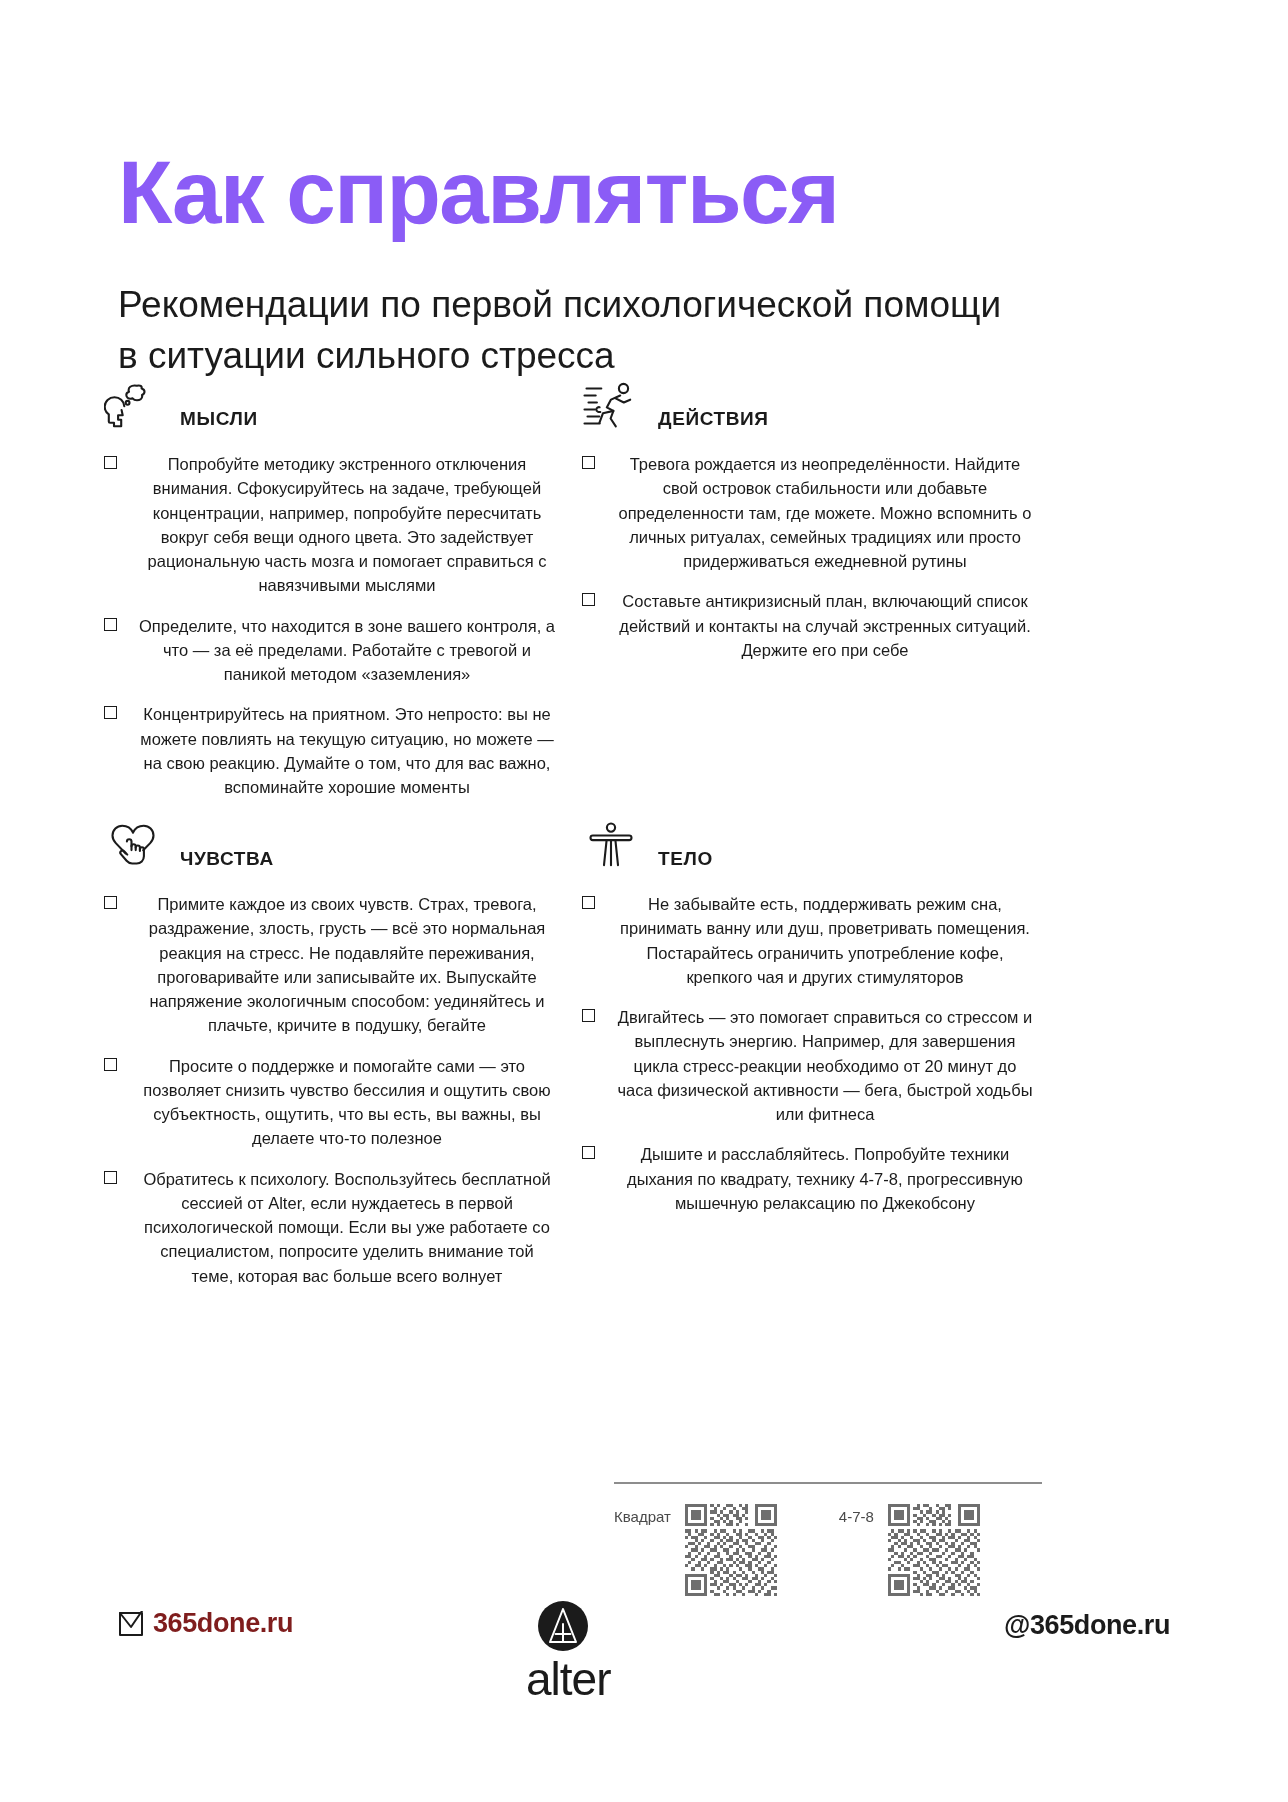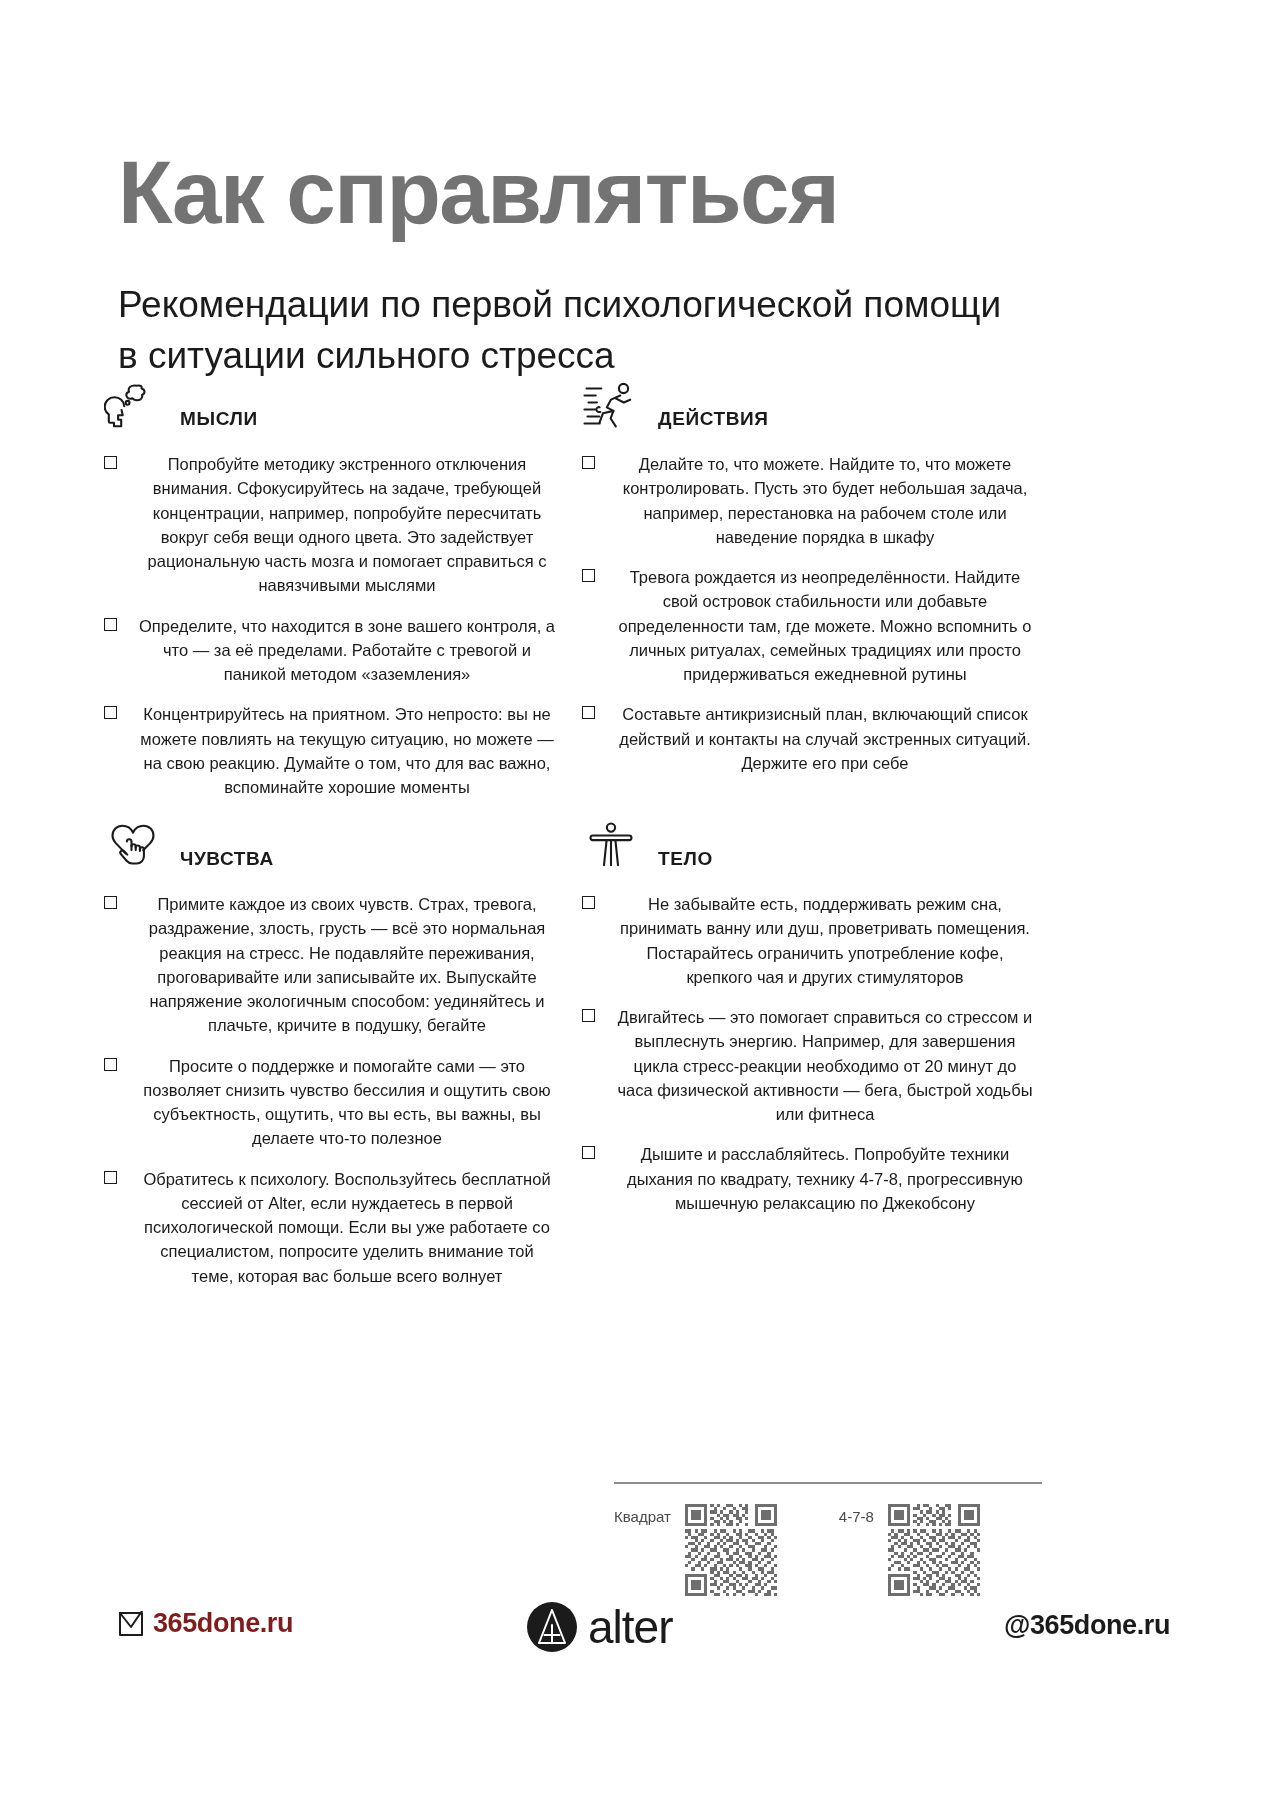--- a/index.html
+++ b/index.html
@@ -23,21 +23,21 @@
 
   
   .title {
     position: absolute;
     left: 118px;
     top: 88px;
     font-size: 89px;
     font-weight: 700;
     letter-spacing: -1.5px;
     line-height: 1.0;
-    color: #737373;
+    color: #8b5cf6;
     white-space: nowrap;
     text-align: right;
   }
   .subtitle {
     position: absolute;
     left: 118px;
     top: 243px;
     width: 900px;
     font-size: 37px;
     font-weight: 400;
@@ -171,20 +171,21 @@
     font-weight: 700;
     letter-spacing: -0.4px;
     color: #7f1d1d;
   }
   .brand-center {
     position: absolute;
     left: 526px;
     top: -8px;
     display: flex;
     align-items: center;
+    flex-direction: column;
   }
   .brand-center .mark {
     width: 52px;
     height: 52px;
     flex: 0 0 52px;
     margin-right: 10px;
   }
   .brand-center .mark svg { display:block; width:100%; height:100%; }
   .brand-center .word {
     font-size: 46px;
@@ -238,21 +239,21 @@
             <path d="M38.2 19.5 29 23.6l-4.2 7.8 6.6 3.5-2.8 7.6 5.2 7.8"></path>
             <path d="M31.4 34.9 21 37.2l-3.6 9.6"></path>
             <path d="m33.6 22.4 8.2 4.1 6.4-2.8"></path>
             <path d="M4.5 12.5h14.8M2.5 19.5h11.2M6.5 26.5h8.4M2.5 33.5h10.4M5.5 40.5h11.8M2.5 47.5h15.2"></path>
             <path d="M17.6 31.2c-1.4-.3-3.3.6-3.3 2.4 0 2 2.3 2.6 4 2.4"></path>
           </svg>
         </span>
         <span class="sec-title">ДЕЙСТВИЯ</span>
       </div>
       <ul class="items">
-        <li><span class="checkbox"></span><span>Делайте то, что можете. Найдите то, что можете контролировать. Пусть это будет небольшая задача, например, перестановка на рабочем столе или наведение порядка в шкафу</span></li>
+        <li><span class="checkbox"></span></li>
         <li><span class="checkbox"></span><span>Тревога рождается из неопределённости. Найдите свой островок стабильности или добавьте определенности там, где можете. Можно вспомнить о личных ритуалах, семейных традициях или просто придерживаться ежедневной рутины</span></li>
         <li><span class="checkbox"></span><span>Составьте антикризисный план, включающий список действий и контакты на случай экстренных ситуаций. Держите его при себе</span></li>
       </ul>
     </div>
 
     <div class="section sec-feelings">
       <div class="sec-head">
         <span class="sec-icon">
           <svg viewBox="0 0 58 58" fill="none" stroke="#1b1b1b" stroke-width="2.1" stroke-linecap="round" stroke-linejoin="round">
             <path d="M29 16.5c-2.4-5.1-7-6.8-10.7-6.8-5.4 0-9.8 4.2-9.8 9.9 0 3 1.3 5.4 3.3 7.5l9.9 10.3"></path>

